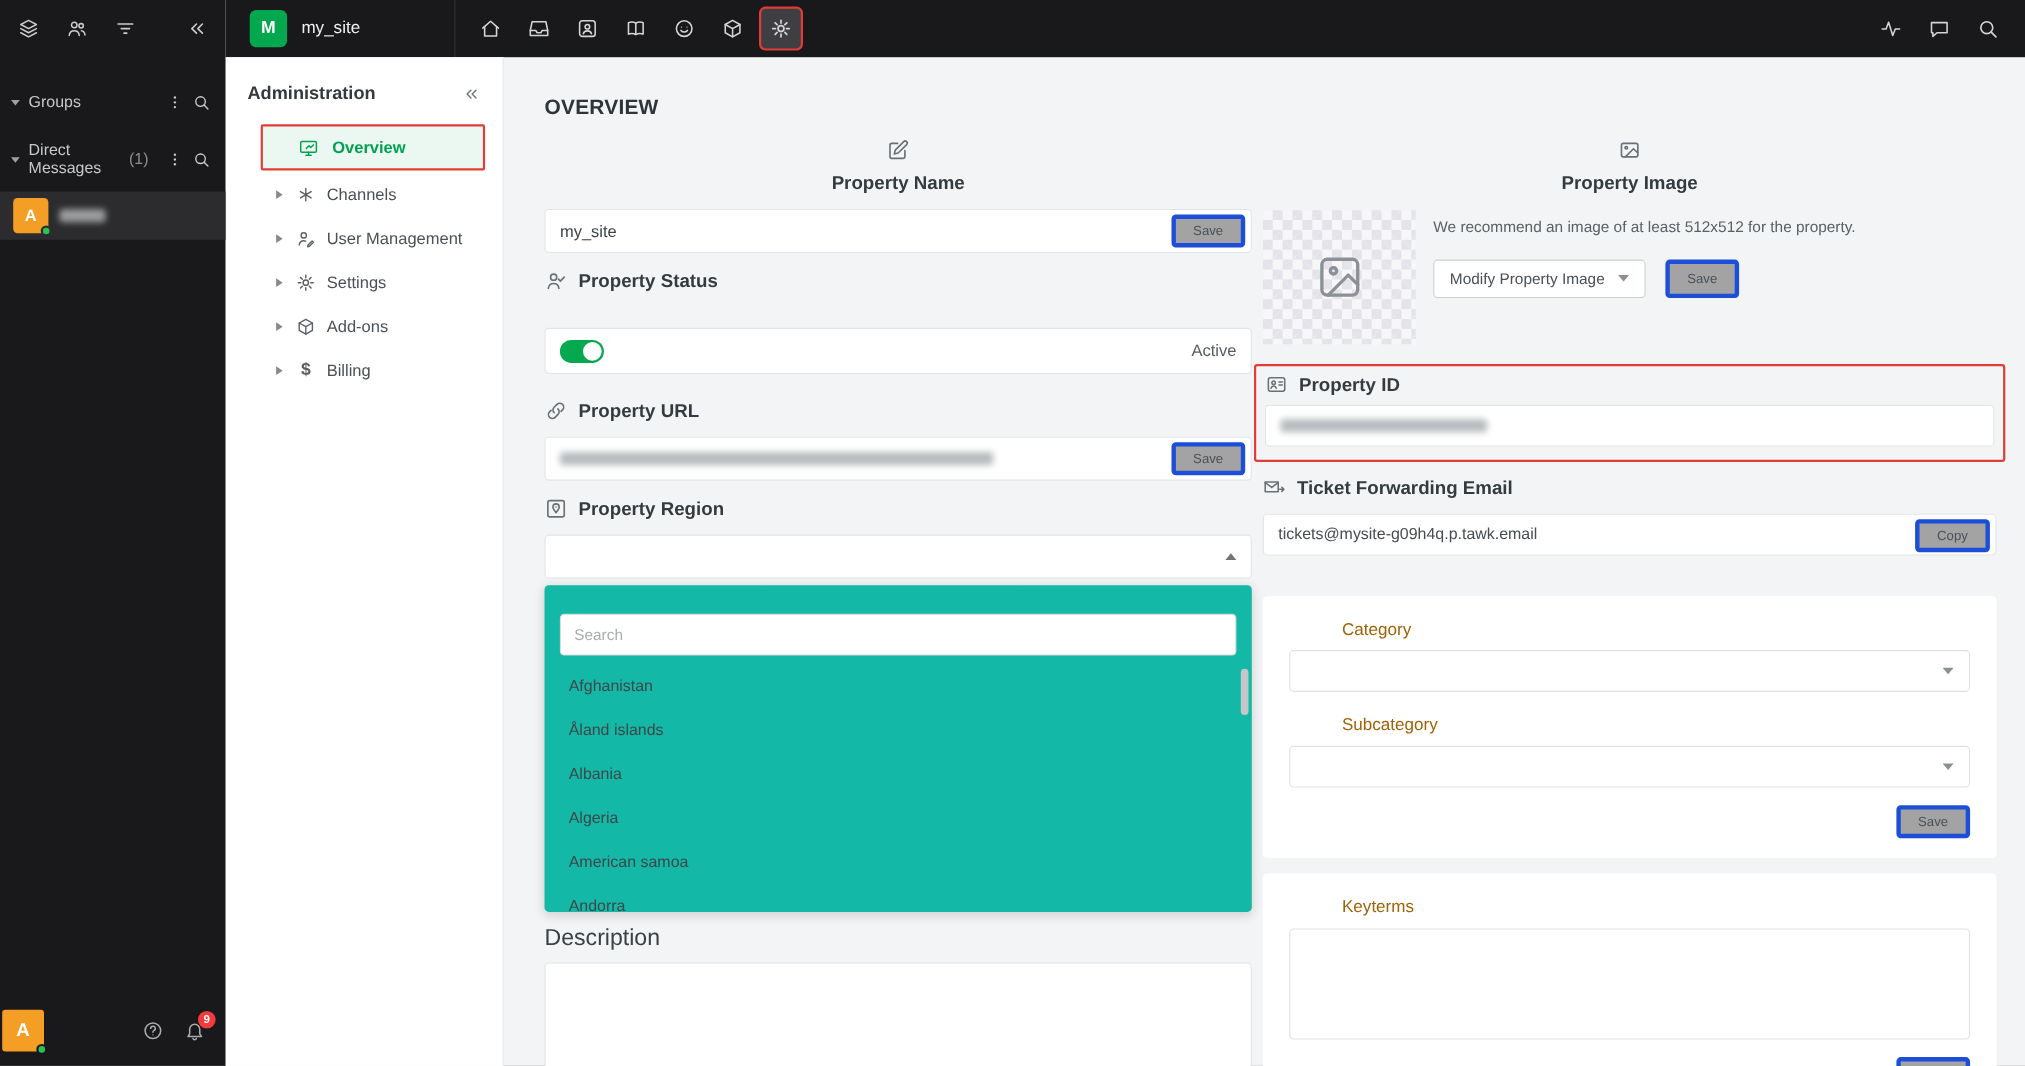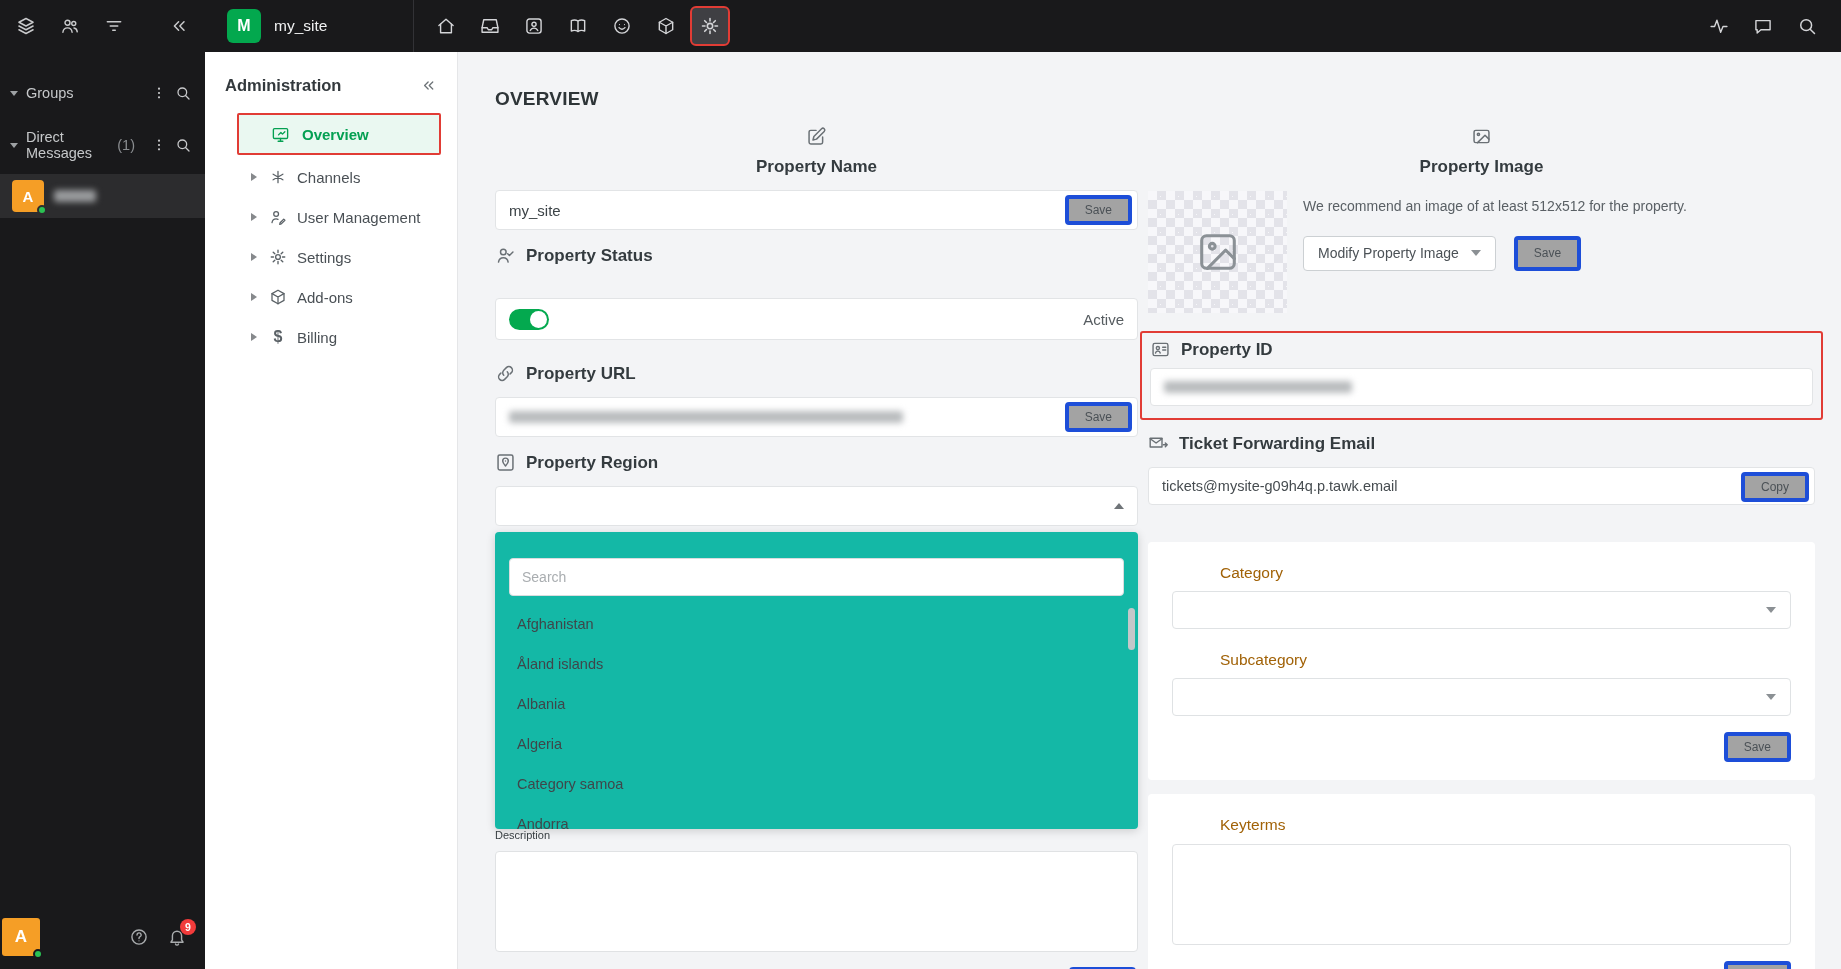--- a/index.html
+++ b/index.html
@@ -87,21 +87,21 @@
 
   .dropdown { margin-top:6px; background:#14b8a6; border-radius:4px; box-shadow:0 2px 10px rgba(0,0,0,0.16);
               padding:26px 14px 0 14px; height:297px; overflow:hidden; position:relative; }
   .search-input { width:100%; height:38px; border:1px solid #d9dcde; border-radius:4px; padding:0 12px; font-size:14px;
                   color:#444a4e; outline:none; font-family:inherit; }
   .search-input::placeholder { color:#a9adb0; }
   .option-list { margin-top:8px; }
   .option { height:40px; display:flex; align-items:center; font-size:14.5px; color:#3f464a; padding:0 8px; cursor:pointer; }
   .scroll-thumb { position:absolute; right:3px; top:76px; width:7px; height:42px; background:#c4c7c9; border-radius:4px; }
 
-  .sub-label { font-size:11px; color:#3a4145; }
+  .sub-label { font-size:21px; color:#3a4145; margin-top:12px; }
   .textarea-box { width:100%; height:101px; border:1px solid #e0e2e4; border-radius:4px; background:#fff; resize:none;
                   outline:none; padding:10px 12px; font-family:inherit; font-size:14px; color:#444; margin-top:10px; display:block; }
   .save-row { display:flex; justify-content:flex-end; margin-top:15px; padding-right:2px; }
 
   
   .img-row { display:flex; margin-top:14px; }
   .checker { width:139px; height:122px; flex:0 0 auto; display:flex; align-items:center; justify-content:center; color:#8b9196;
              background-color:#f7f7fa;
              background-image:
                linear-gradient(45deg,#e3e3e9 25%,transparent 25%),
@@ -426,21 +426,21 @@
           <span class="tri-up"></span>
         </div>
 
         <div class="dropdown">
           <input class="search-input" placeholder="Search" style="">
           <div class="option-list">
             <div class="option">Afghanistan</div>
             <div class="option">Åland islands</div>
             <div class="option">Albania</div>
             <div class="option">Algeria</div>
-            <div class="option">Category samoa</div>
+            <div class="option">American samoa</div>
             <div class="option">Andorra</div>
           </div>
           <span class="scroll-thumb"></span>
         </div>
 
         <div class="sub-label">Description</div>
         <textarea class="textarea-box" style=""></textarea>
         <div class="save-row">
           <button class="btn">Save</button>
         </div>

